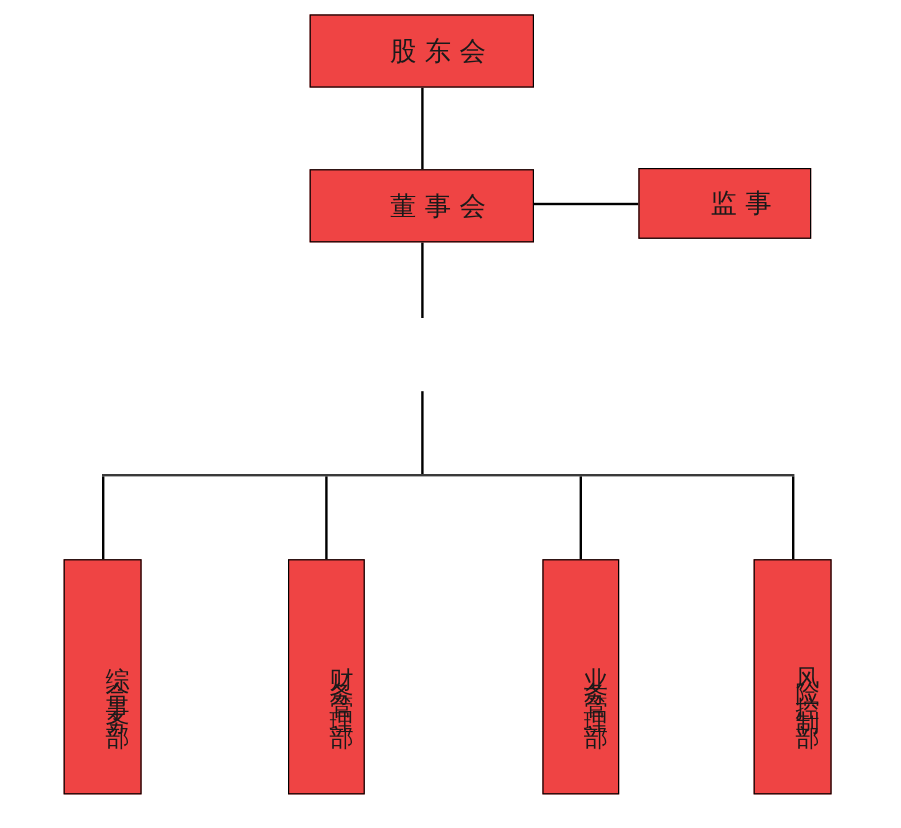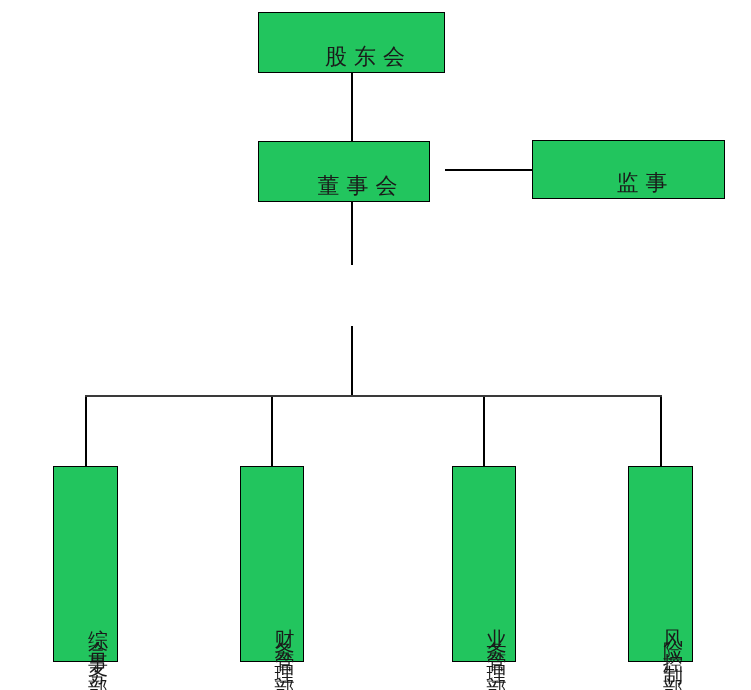--- a/index.html
+++ b/index.html
@@ -12,23 +12,23 @@
     width: 751px;
     height: 690px;
     background: #ffffff;
     font-family: "DejaVu Serif", "Liberation Serif", serif;
     color: #1a1a1a;
     overflow: hidden;
   }
   .node {
     position: absolute;
     border: 1.5px solid #000000;
-    background: #22c55e;
+    background: #ef4444;
     display: flex;
-    align-items: flex-end;
+    align-items: center;
     justify-content: center;
     box-sizing: border-box;
     padding-left: 27px;
   }
   .h-label {
     font-size: 22px;
     letter-spacing: 7px;
     margin-right: -7px; 
     white-space: nowrap;
   }
@@ -45,22 +45,22 @@
     background: #000000;
   }
   .connector.v { width: 1.5px; }
   .connector.h { height: 1.5px; }
   .connector.trunk {
     height: 2px;
     background: #3a3a3a;
   }
   
   #node-shareholders { left: 258px; top: 12px;  width: 187px; height: 61px; }
-  #node-board        { left: 258px; top: 141px; width: 172px; height: 61px; }
-  #node-supervisor   { left: 532px; top: 140px; width: 193px; height: 59px; }
+  #node-board        { left: 258px; top: 141px; width: 187px; height: 61px; }
+  #node-supervisor   { left: 532px; top: 140px; width: 144px; height: 59px; }
   #node-management   { left: 258px; top: 265px; width: 188px; height: 61px; }
   #node-dept-general { left: 53px;  top: 466px; width: 65px;  height: 196px; }
   #node-dept-finance { left: 240px; top: 466px; width: 64px;  height: 196px; }
   #node-dept-business{ left: 452px; top: 466px; width: 64px;  height: 196px; }
   #node-dept-risk    { left: 628px; top: 466px; width: 65px;  height: 196px; }
   
   #c-shareholders-board { left: 351px; top: 73px;  height: 68px; }
   #c-board-supervisor   { left: 445px; top: 169px; width: 87px; }
   #c-board-management   { left: 351px; top: 202px; height: 63px; }
   #c-management-trunk   { left: 351px; top: 326px; height: 70px; }

